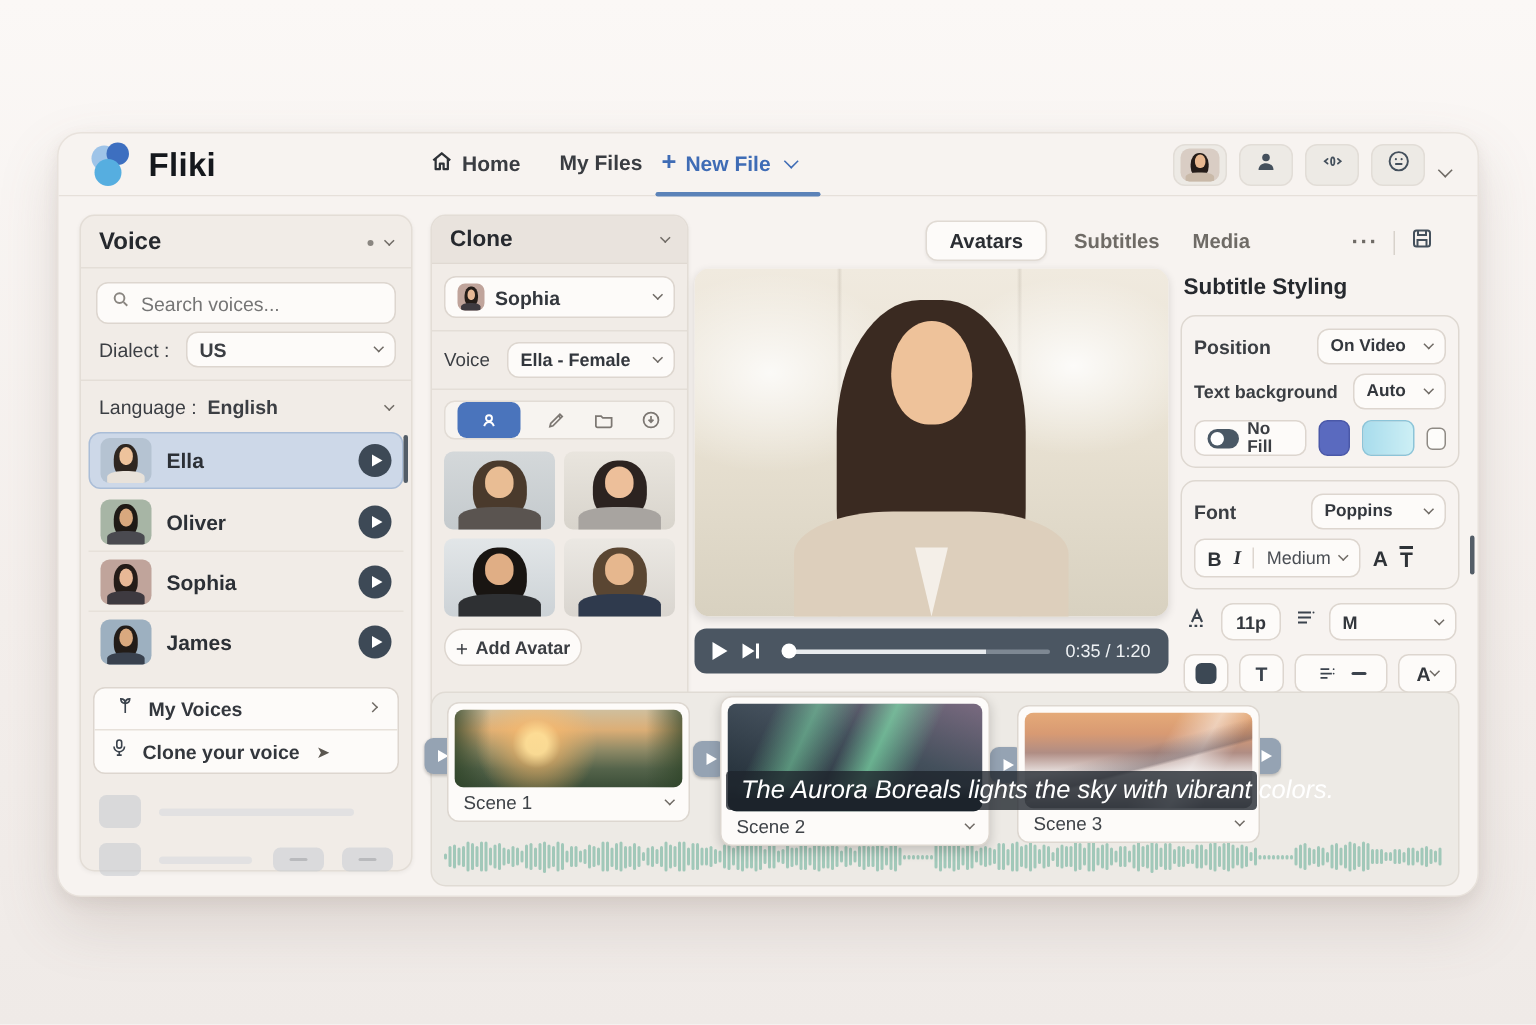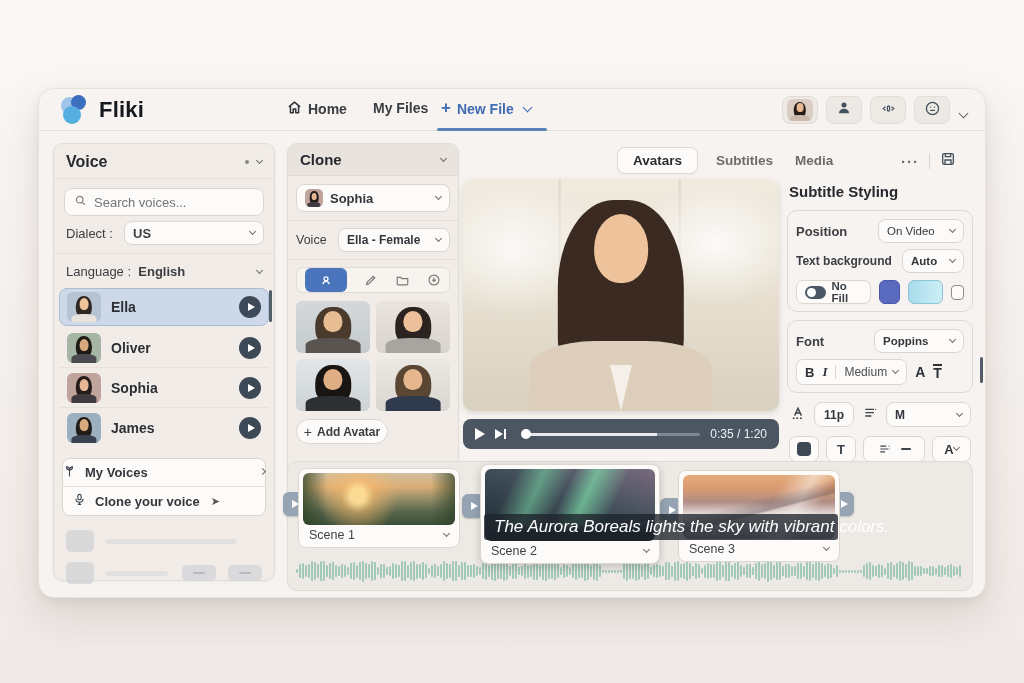--- a/index.html
+++ b/index.html
@@ -212,21 +212,21 @@
               </span>
             </span>
         <span style="flex:1; font-size:14px; font-weight:600; color:#2c3036;">James</span>
         <span class="playc">
               <span class="tri"></span>
             </span>
       </div>
     </div>
 
     <div class="white" style="margin:10px 8px 0 8px;">
-      <div class="row" style="height:28px; padding:0 0; gap:9px; border-bottom:1px solid #e7e1da; justify-content:flex-start;">
+      <div class="row" style="height:28px; padding:0 14px; gap:9px; border-bottom:1px solid #e7e1da; justify-content:flex-start;">
         <span><svg width="13" height="13" viewBox="0 0 24 24" fill="none" stroke="#3b434d" stroke-width="2">
                 <path d="M12 21 V8"></path>
                 <path d="M12 9 C8.5 9 6.5 6.5 6.5 3.5 C10 3.5 12 5.8 12 9"></path>
                 <path d="M12 9 C15.5 9 17.5 6.5 17.5 3.5 C14 3.5 12 5.8 12 9"></path>
               </svg></span>
         <span style="flex:1; font-size:13px; font-weight:700; color:#33373d;">My Voices</span>
         <span class="chv sm" style="transform:rotate(-45deg);"></span>
       </div>
       <div class="row" style="height:28px; padding:0 10px; gap:9px;">
         <span><svg width="13" height="13" viewBox="0 0 24 24" fill="none" stroke="#3b434d" stroke-width="2">
@@ -380,21 +380,21 @@
     <span style="font-size:12px; color:#eef1f4; white-space:nowrap;">0:35 / 1:20</span>
   </div>
 
   <div class="abs" style="left:748px; top:90px; width:186px;">
     <div style="font-size:15px; font-weight:800; color:#26292e; padding:4px 2px 10px 2px;">Subtitle Styling</div>
 
     <div style="border:1px solid #ded8d1; border-radius:10px; padding:7px 8px;">
       <div class="row" style="justify-content:space-between; height:26px;">
         <span class="lbl" style="font-weight:600;">Position</span>
         <span class="white mini-select" style="width:86px; height:24px;">
-          <span style="font-size:11.5px; font-weight:400; color:#33373d;">On Video</span>
+          <span style="font-size:11.5px; font-weight:700; color:#33373d;">On Video</span>
           <span class="chv sm"></span>
         </span>
       </div>
       <div class="row" style="justify-content:space-between; height:26px; margin-top:4px;">
         <span class="lbl" style="font-size:12px; font-weight:600;">Text background</span>
         <span class="white mini-select" style="width:62px; height:24px;">
           <span style="font-size:11.5px; font-weight:600; color:#33373d;">Auto</span>
           <span class="chv sm"></span>
         </span>
       </div>

